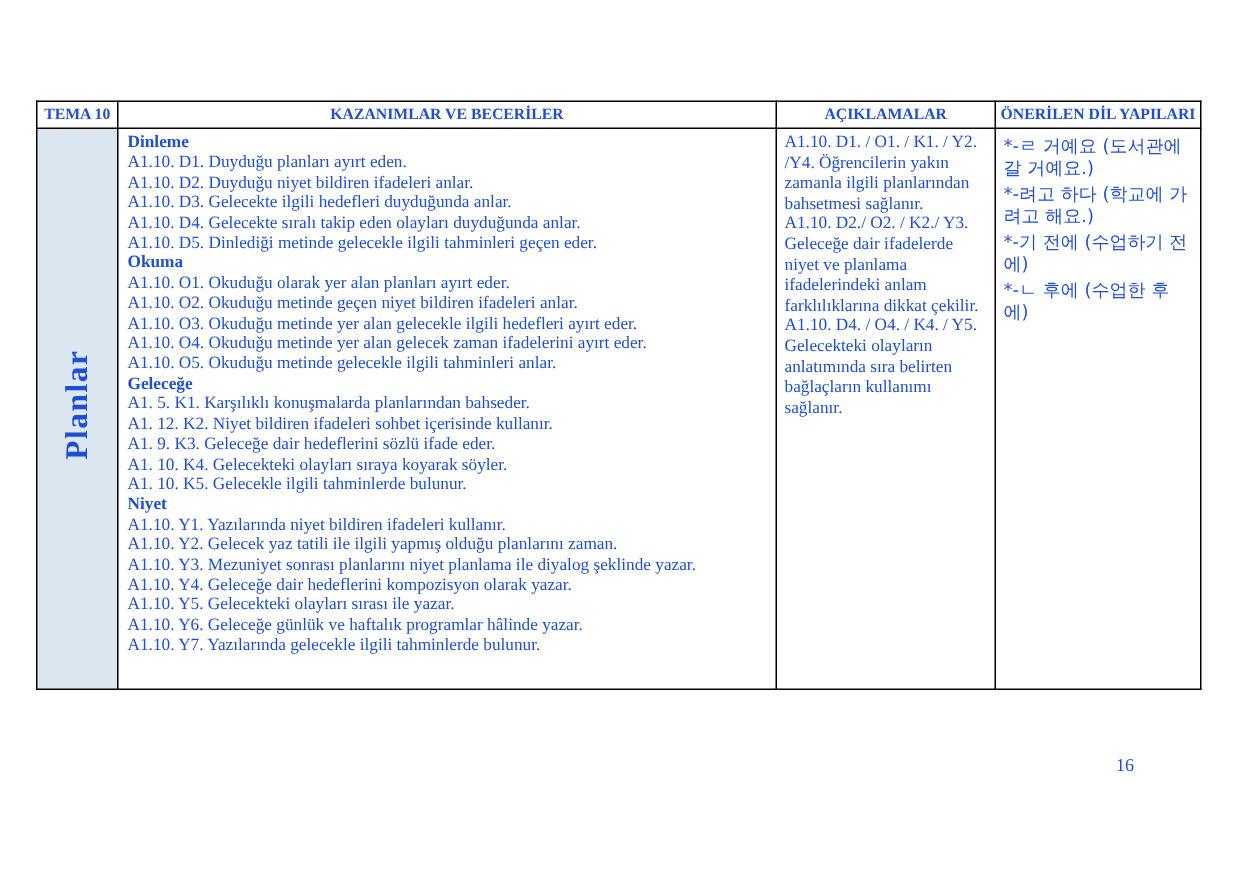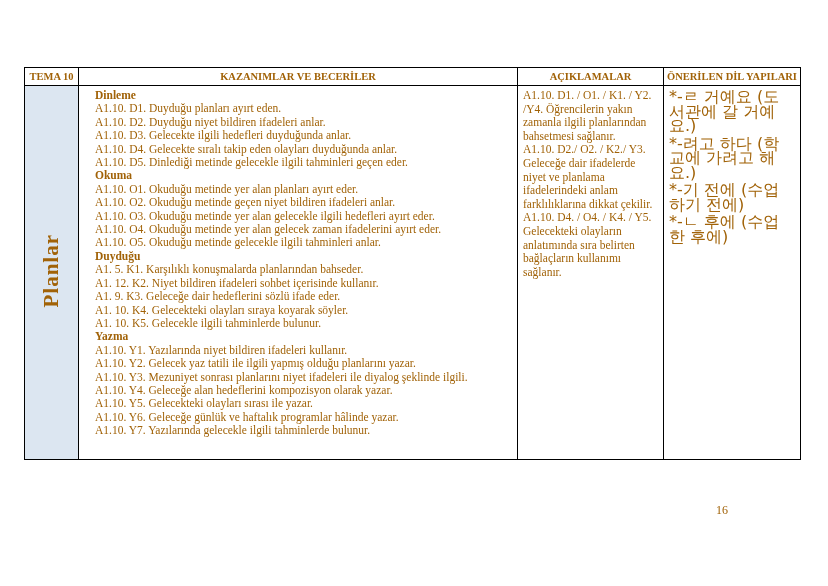--- a/index.html
+++ b/index.html
@@ -2,21 +2,21 @@
 <html><head>
 <meta charset="utf-8">
 <style>
   html, body { margin: 0; padding: 0; }
   .page {
     position: relative;
     width: 828px;
     height: 586px;
     background: #ffffff;
     font-family: "Liberation Serif", serif;
-    color: #a16207;
+    color: #1d4ed8;
     overflow: hidden;
   }
   table.curriculum {
     position: absolute;
     left: 24px;
     top: 67px;
     width: 776px;
     border-collapse: collapse;
     table-layout: fixed;
   }
@@ -41,21 +41,21 @@
   .theme-text {
     writing-mode: vertical-rl;
     transform: rotate(180deg);
     display: inline-block;
     font-weight: bold;
     font-size: 21px;
     letter-spacing: 1px;
   }
   .kazanim-cell {
     vertical-align: top;
-    padding: 3px 6px 3px 16px;
+    padding: 3px 6px 3px 6px;
   }
   .sec-title {
     font-weight: bold;
     font-size: 11.5px;
     line-height: 13.4px;
   }
   .kz-line {
     font-size: 11.5px;
     line-height: 13.4px;
   }
@@ -66,27 +66,27 @@
   .acik-par {
     font-size: 11.5px;
     line-height: 13.6px;
   }
   .dil-cell {
     vertical-align: top;
     padding: 4px 5px;
     font-family: "DejaVu Sans", sans-serif;
   }
   .dil-line {
-    font-size: 16px;
+    font-size: 12px;
     line-height: 14.5px;
     margin-bottom: 3px;
   }
   .page-number {
     position: absolute;
-    left: 716px;
+    left: 744px;
     top: 503px;
     font-size: 12px;
   }
 </style>
 </head>
 <body>
 
 <div class="page">
 
   <table class="curriculum">
@@ -111,36 +111,36 @@
         </td>
         <td class="kazanim-cell">
           <div>
               <div class="sec-title">Dinleme</div>
               <div class="kz-line">A1.10. D1. Duyduğu planları ayırt eden.</div>
               <div class="kz-line">A1.10. D2. Duyduğu niyet bildiren ifadeleri anlar.</div>
               <div class="kz-line">A1.10. D3. Gelecekte ilgili hedefleri duyduğunda anlar.</div>
               <div class="kz-line">A1.10. D4. Gelecekte sıralı takip eden olayları duyduğunda anlar.</div>
               <div class="kz-line">A1.10. D5. Dinlediği metinde gelecekle ilgili tahminleri geçen eder.</div>
               <div class="sec-title">Okuma</div>
-              <div class="kz-line">A1.10. O1. Okuduğu metinde yer alan planları ayırt eder.</div>
+              <div class="kz-line">A1.10. O1. Okuduğu olarak yer alan planları ayırt eder.</div>
               <div class="kz-line">A1.10. O2. Okuduğu metinde geçen niyet bildiren ifadeleri anlar.</div>
               <div class="kz-line">A1.10. O3. Okuduğu metinde yer alan gelecekle ilgili hedefleri ayırt eder.</div>
               <div class="kz-line">A1.10. O4. Okuduğu metinde yer alan gelecek zaman ifadelerini ayırt eder.</div>
               <div class="kz-line">A1.10. O5. Okuduğu metinde gelecekle ilgili tahminleri anlar.</div>
-              <div class="sec-title">Duyduğu</div>
+              <div class="sec-title">Geleceğe</div>
               <div class="kz-line">A1. 5. K1. Karşılıklı konuşmalarda planlarından bahseder.</div>
               <div class="kz-line">A1. 12. K2. Niyet bildiren ifadeleri sohbet içerisinde kullanır.</div>
               <div class="kz-line">A1. 9. K3. Geleceğe dair hedeflerini sözlü ifade eder.</div>
               <div class="kz-line">A1. 10. K4. Gelecekteki olayları sıraya koyarak söyler.</div>
               <div class="kz-line">A1. 10. K5. Gelecekle ilgili tahminlerde bulunur.</div>
-              <div class="sec-title">Yazma</div>
+              <div class="sec-title">Niyet</div>
               <div class="kz-line">A1.10. Y1. Yazılarında niyet bildiren ifadeleri kullanır.</div>
-              <div class="kz-line">A1.10. Y2. Gelecek yaz tatili ile ilgili yapmış olduğu planlarını yazar.</div>
-              <div class="kz-line">A1.10. Y3. Mezuniyet sonrası planlarını niyet ifadeleri ile diyalog şeklinde ilgili.</div>
-              <div class="kz-line">A1.10. Y4. Geleceğe alan hedeflerini kompozisyon olarak yazar.</div>
+              <div class="kz-line">A1.10. Y2. Gelecek yaz tatili ile ilgili yapmış olduğu planlarını zaman.</div>
+              <div class="kz-line">A1.10. Y3. Mezuniyet sonrası planlarını niyet planlama ile diyalog şeklinde yazar.</div>
+              <div class="kz-line">A1.10. Y4. Geleceğe dair hedeflerini kompozisyon olarak yazar.</div>
               <div class="kz-line">A1.10. Y5. Gelecekteki olayları sırası ile yazar.</div>
               <div class="kz-line">A1.10. Y6. Geleceğe günlük ve haftalık programlar hâlinde yazar.</div>
               <div class="kz-line">A1.10. Y7. Yazılarında gelecekle ilgili tahminlerde bulunur.</div>
             </div>
         </td>
         <td class="acik-cell">
           <div>
               <div class="acik-par">A1.10. D1. / O1. / K1. / Y2. /Y4. Öğrencilerin yakın zamanla ilgili planlarından bahsetmesi sağlanır.</div>
               <div class="acik-par">A1.10. D2./ O2. / K2./ Y3. Geleceğe dair ifadelerde niyet ve planlama ifadelerindeki anlam farklılıklarına dikkat çekilir.</div>
               <div class="acik-par">A1.10. D4. / O4. / K4. / Y5. Gelecekteki olayların anlatımında sıra belirten bağlaçların kullanımı sağlanır.</div>

